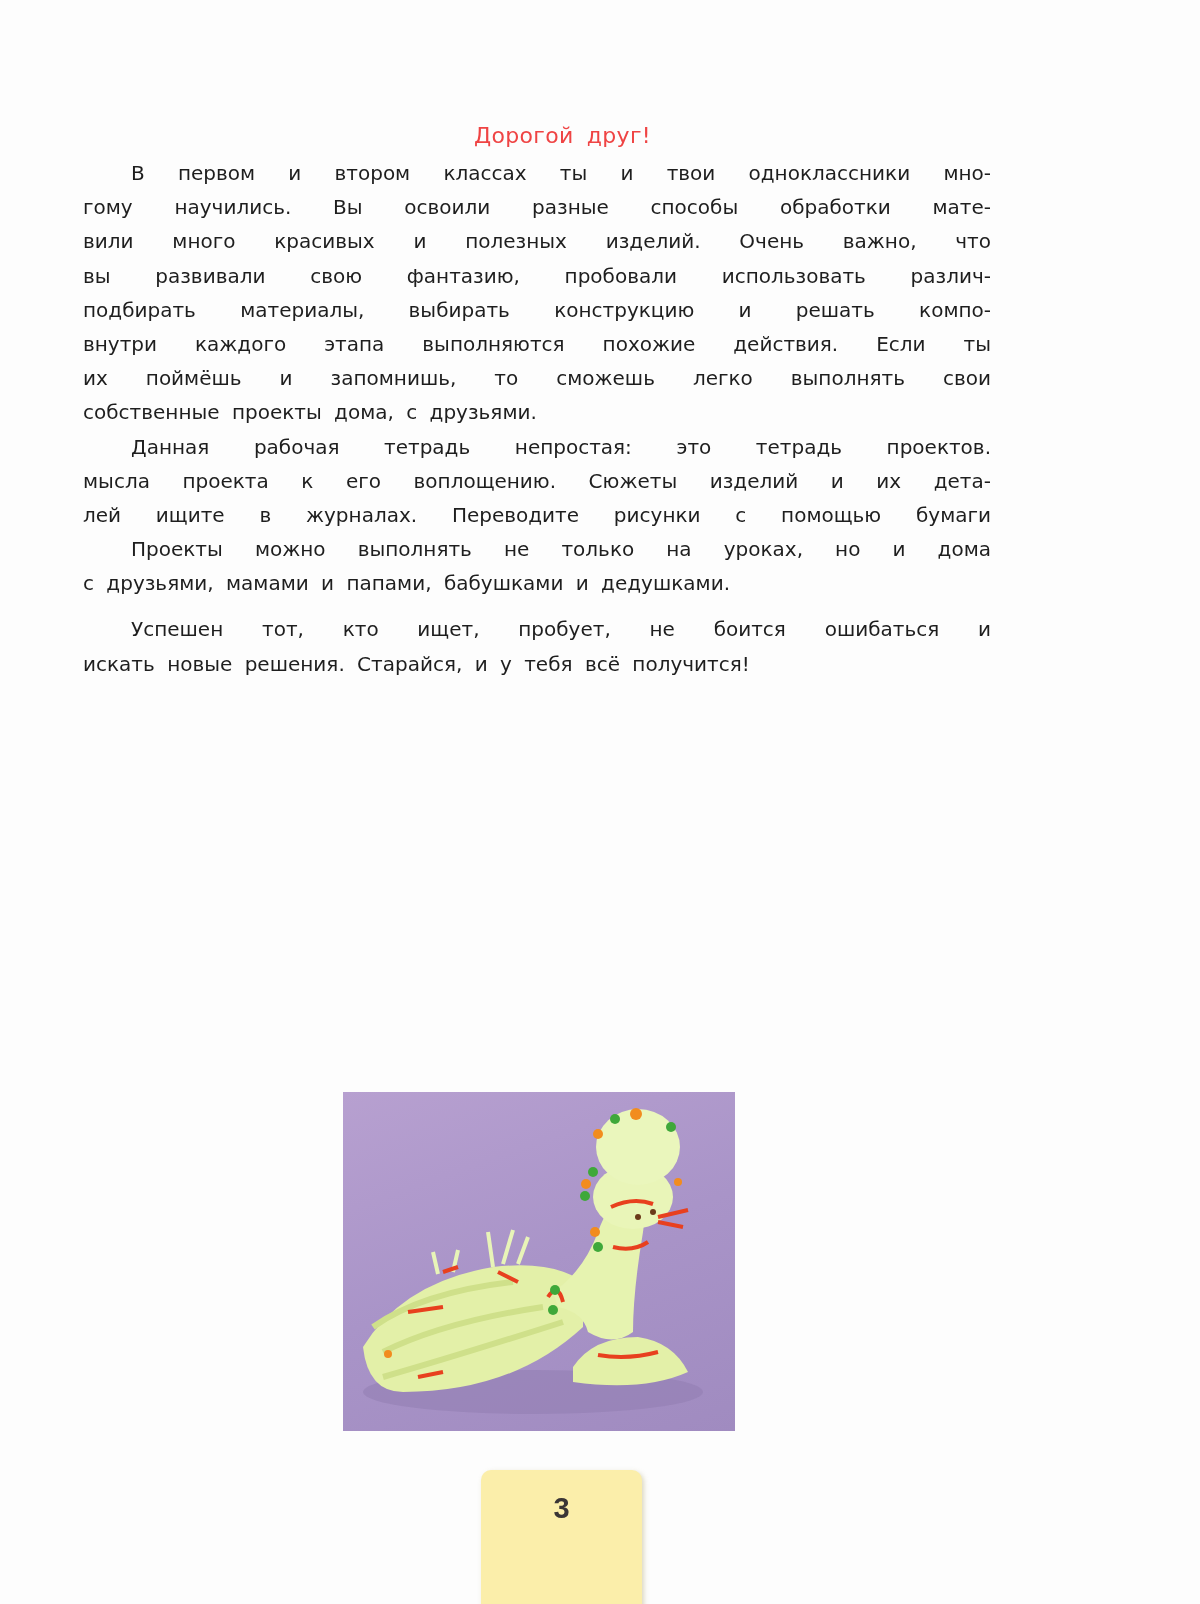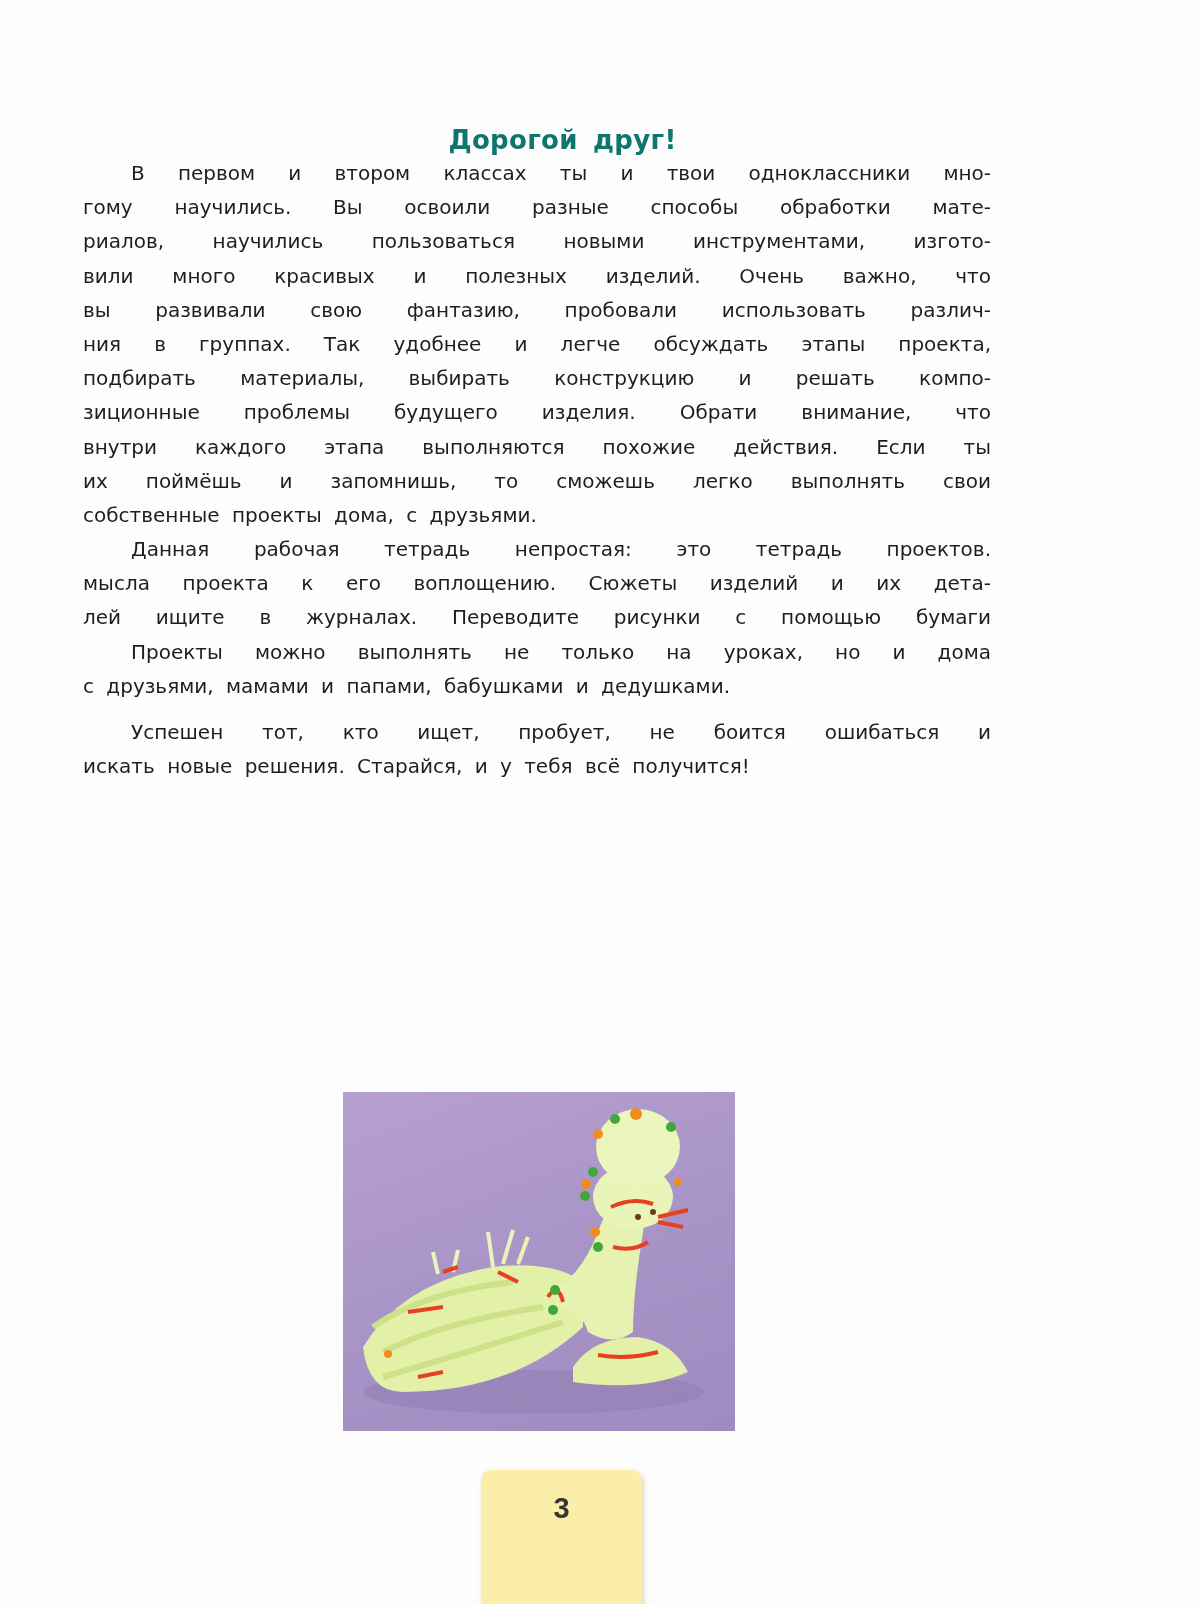--- a/index.html
+++ b/index.html
@@ -12,25 +12,25 @@
       font-family: "DejaVu Sans", sans-serif;
       color: #1e1e1e;
     }
     .page-title {
       position: absolute;
       top: 108px;
       left: 0;
       width: 1125px;
       text-align: center;
       font-family: "DejaVu Sans", sans-serif;
-      font-weight: bold;
-      font-size: 26px;
+      font-weight: normal;
+      font-size: 22px;
       letter-spacing: 0.3px;
       word-spacing: 6px;
-      color: #0f766e;
+      color: #ef4444;
     }
     .text-body {
       position: absolute;
       top: 156px;
       left: 83px;
       width: 908px;
       font-size: 20px;
       line-height: 34.2px;
       word-spacing: 4px;
     }
@@ -80,29 +80,26 @@
 </head>
 <body>
 
 <h1 class="page-title">Дорогой друг!</h1>
 
 <div class="text-body">
 
   <div>
     <span class="line indent">В первом и втором классах ты и твои одноклассники мно-</span>
     <span class="line">гому научились. Вы освоили разные способы обработки мате-</span>
-    <span class="line">риалов, научились пользоваться новыми инструментами, изгото-</span>
     <span class="line">вили много красивых и полезных изделий. Очень важно, что</span>
     <span class="line">вы развивали свою фантазию, пробовали использовать различ-</span>
   </div>
 
   <div>
-    <span class="line">ния в группах. Так удобнее и легче обсуждать этапы проекта,</span>
     <span class="line">подбирать материалы, выбирать конструкцию и решать компо-</span>
-    <span class="line">зиционные проблемы будущего изделия. Обрати внимание, что</span>
     <span class="line">внутри каждого этапа выполняются похожие действия. Если ты</span>
     <span class="line">их поймёшь и запомнишь, то сможешь легко выполнять свои</span>
     <span class="line last">собственные проекты дома, с друзьями.</span>
   </div>
 
 
   <div>
     <span class="line indent">Данная рабочая тетрадь непростая: это тетрадь проектов.</span>
     <span class="line">мысла проекта к его воплощению. Сюжеты изделий и их дета-</span>
     <span class="line">лей ищите в журналах. Переводите рисунки с помощью бумаги</span>

